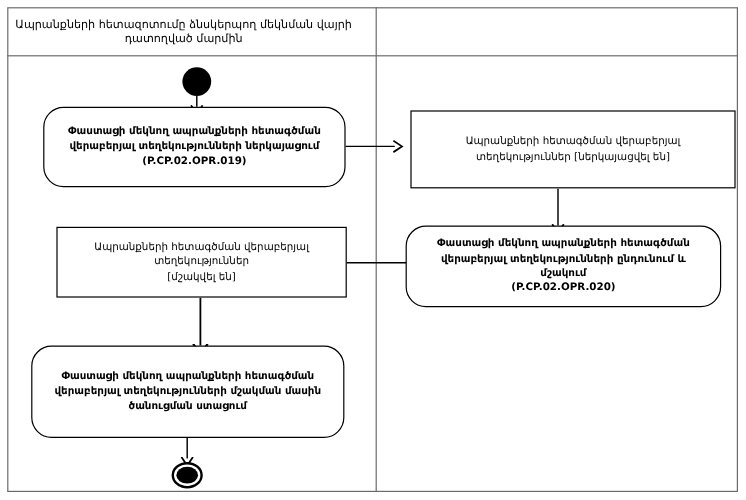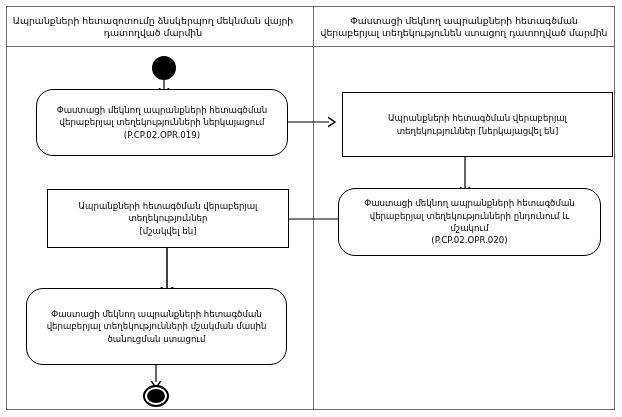--- a/index.html
+++ b/index.html
@@ -74,20 +74,21 @@
     text-align: center;
     font-size: 8.6px;
     line-height: 12.4px;
     color: #000000;
     padding: 2px 8px;
     overflow: hidden;
   }
   .node.action {
     border: 1px solid #000000;
     border-radius: 17px;
+    font-weight: bold;
   }
   .node.object {
     border: 1px solid #000000;
     border-radius: 0;
     margin-left: 12px;
   }
   .node .lines { width: 100%; }
   .node .ln { display: block; white-space: nowrap; }
 
   
@@ -137,26 +138,20 @@
   <div class="header-divider"></div>
   <div class="lane-divider"></div>
 
   <div class="lane-header" id="lane-header-left">
     <div class="lines">
       <span class="ln">Ապրանքների հետազոտումը ձնսկերպող  մեկնման վայրի</span>
       <span class="ln">դատողված մարմին</span>
     </div>
   </div>
 
-  <div class="lane-header" id="lane-header-right">
-    <div class="lines">
-      <span class="ln">Փաստացի մեկնող ապրանքների հետագծման վերաբերյալ</span>
-      <span class="ln">տեղեկությունեն ստացող դատողված մարմին</span>
-    </div>
-  </div>
 
   <svg id="edges">
     <defs>
       <marker id="arrow-down" markerWidth="10" markerHeight="10" refX="1" refY="5" orient="auto" markerUnits="strokeWidth">
         <path d="M0,1 L6,5 L0,9" fill="none" stroke="#000000" stroke-width="1.2"></path>
       </marker>
       <marker id="arrow-solid" markerWidth="9" markerHeight="9" refX="1" refY="4.5" orient="auto" markerUnits="strokeWidth">
         <path d="M0,0.8 L7,4.5 L0,8.2 z" fill="#000000"></path>
       </marker>
     </defs>

